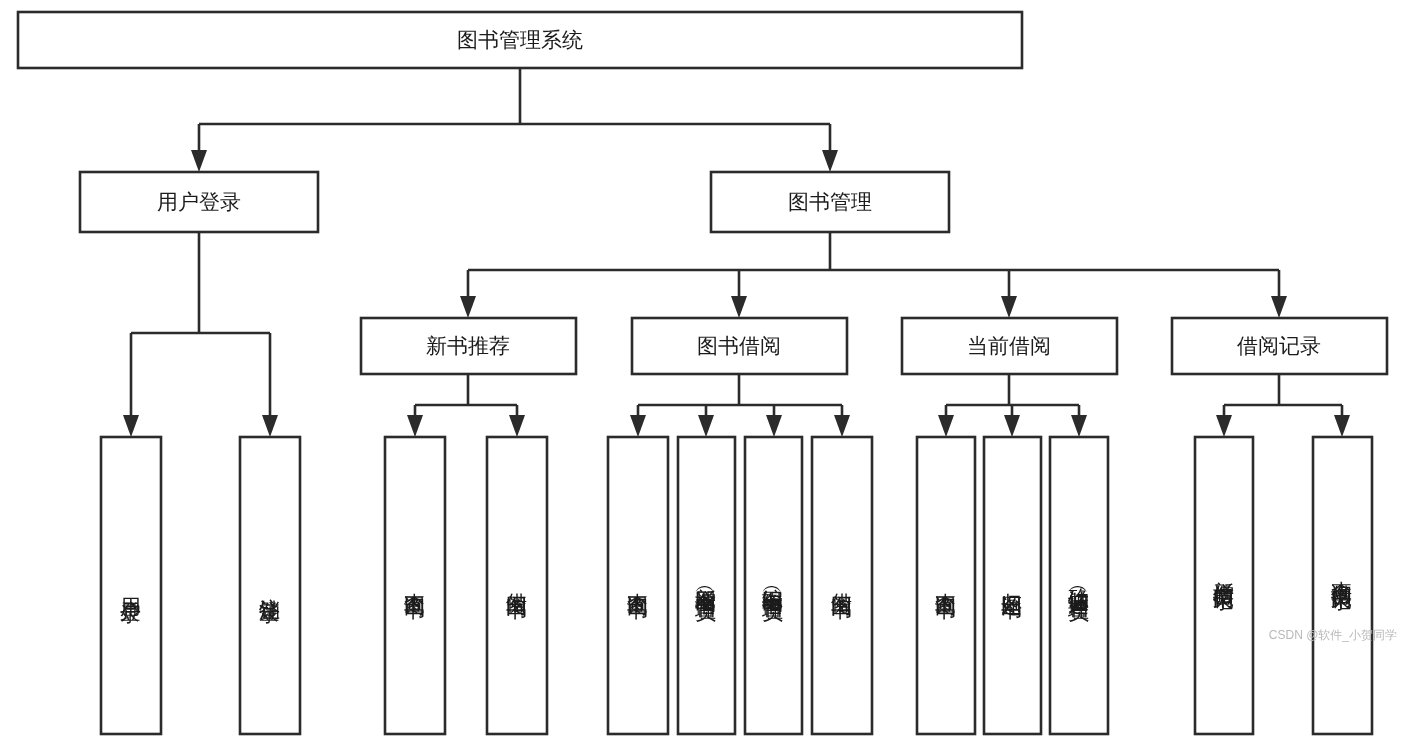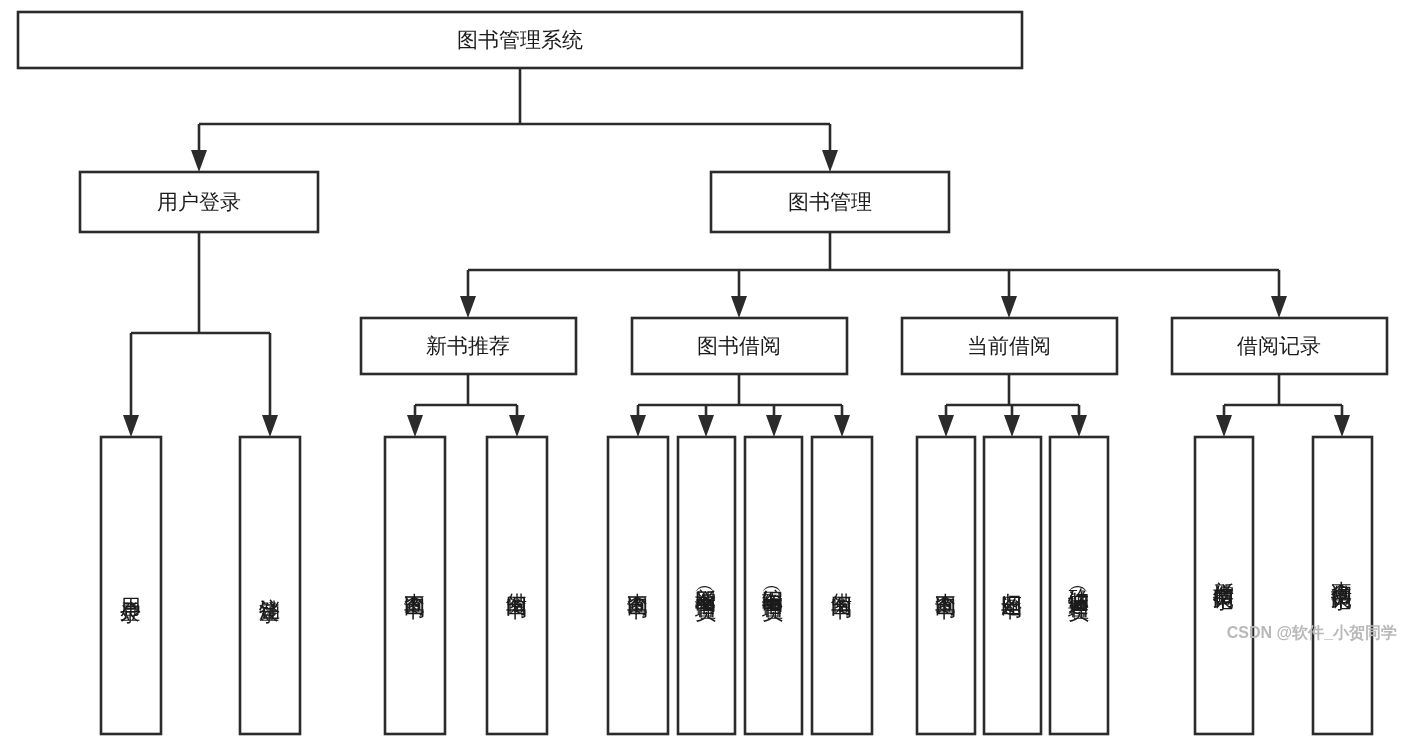--- a/index.html
+++ b/index.html
@@ -56,25 +56,24 @@
     glyph-orientation-vertical: 0;
     letter-spacing: 2px;
     text-anchor: middle;
     dominant-baseline: central;
   }
   .watermark {
     position: absolute;
     right: 8px;
     bottom: 4px;
     font-family: "Liberation Sans", "DejaVu Sans", sans-serif;
-    font-size: 16px;
+    font-size: 12px;
     color: #b9b9b9;
     white-space: nowrap;
     pointer-events: none;
-    font-weight: bold;
   }
 </style>
 </head>
 <body>
 
 <div id="diagram-root">
   <svg class="flow" viewBox="0 0 1405 747" xmlns="http://www.w3.org/2000/svg">
 
     <g>
       <path class="conn" d="M 520 68 L 520 124"></path>

